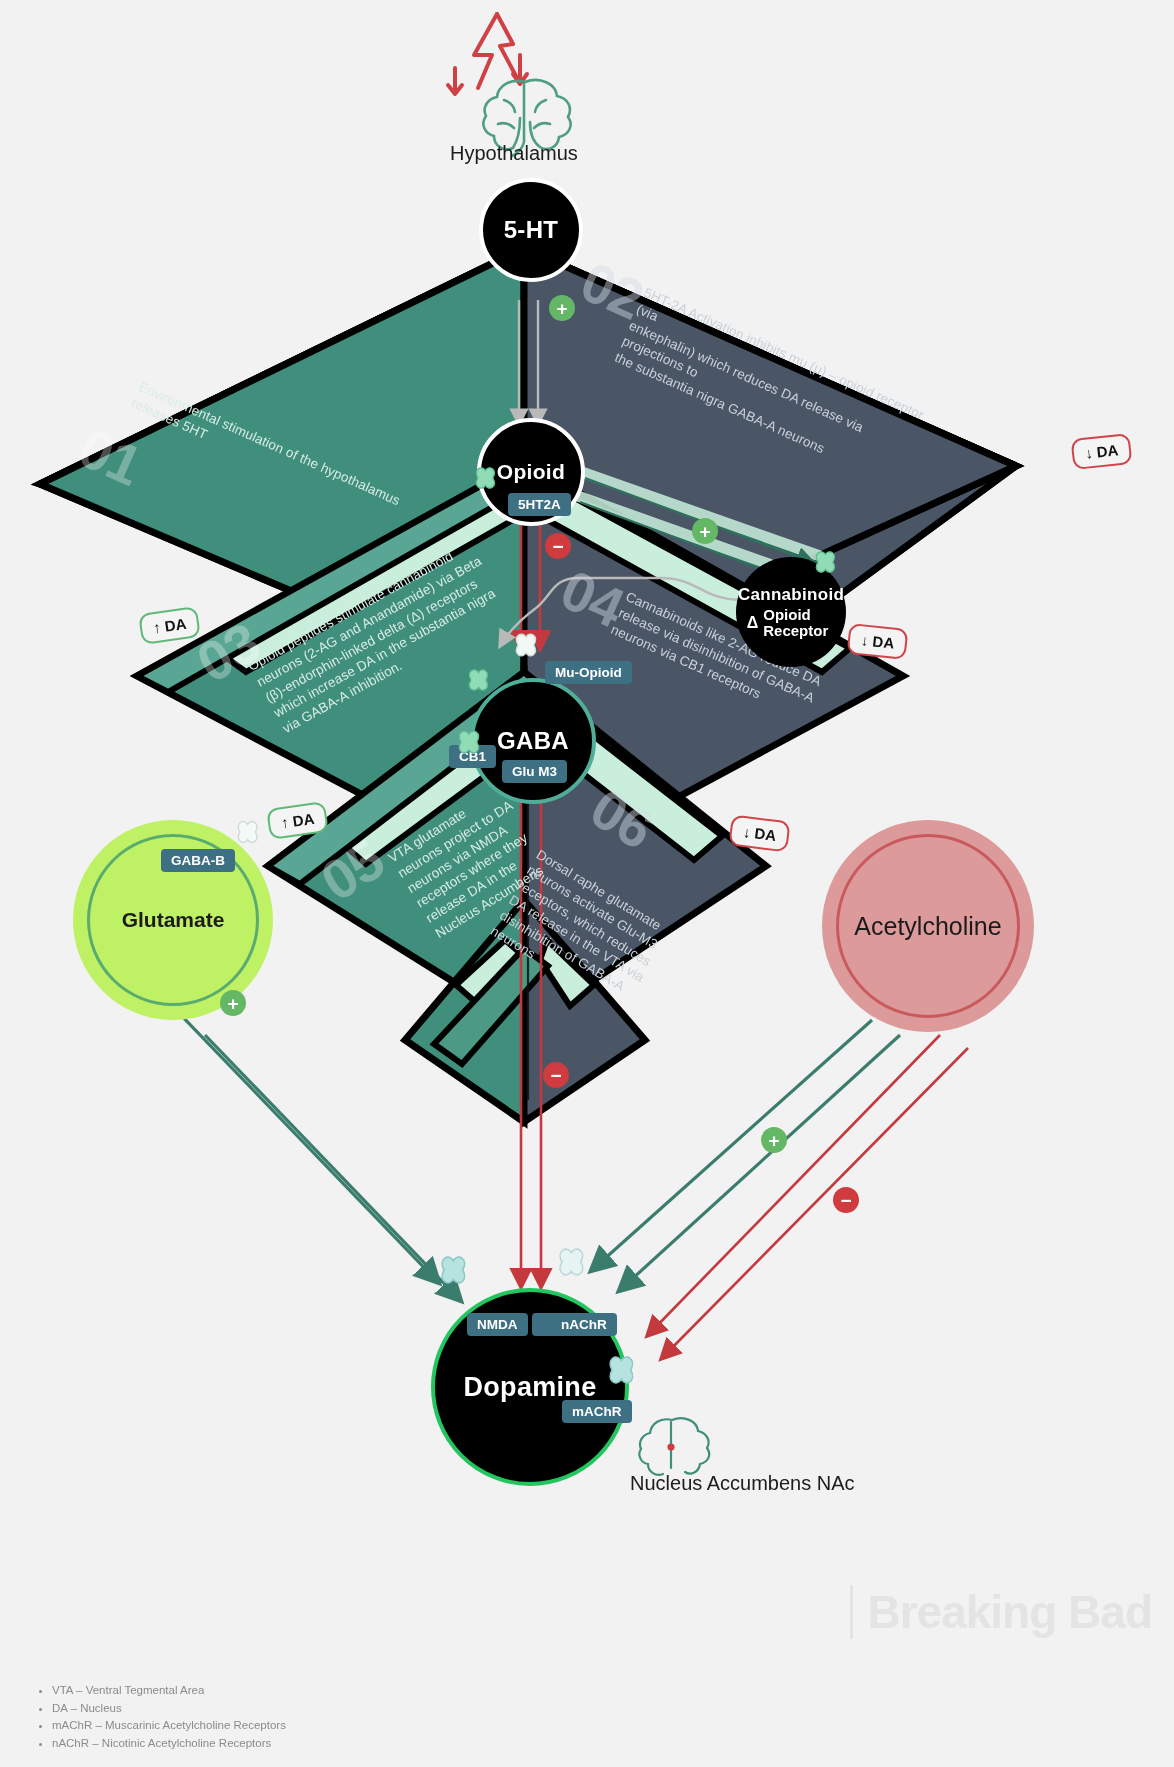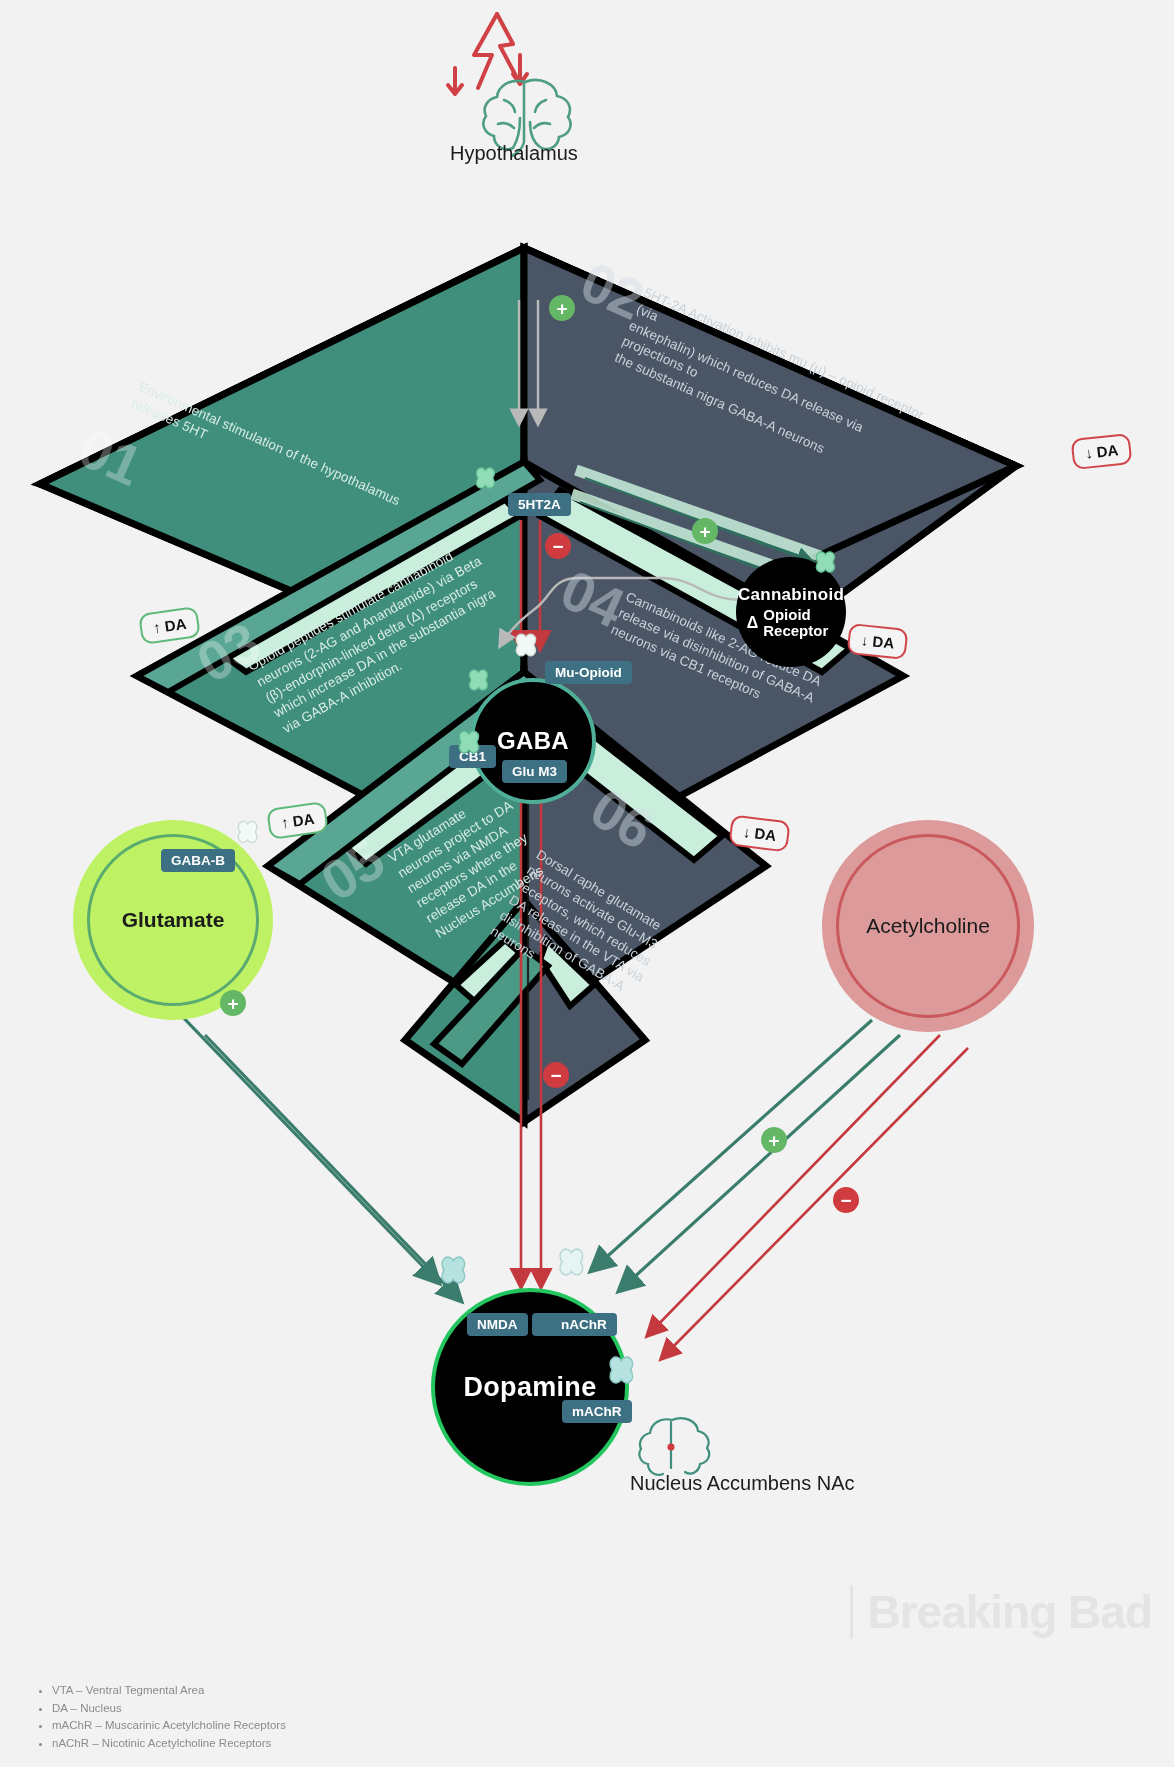--- a/index.html
+++ b/index.html
@@ -224,21 +224,27 @@
 Nucleus Accumbens</div>
 
   <div class="step-num dark" style="left:592px;top:786px;transform:rotate(31deg);">06</div>
   <div class="arm-text dark" style="left:542px;top:846px;width:162px;transform:rotate(31deg);transform-origin:left top;">Dorsal raphe glutamate
 neurons activate Glu-M3
 receptors, which reduces
 DA release in the VTA via
 disinhibition of GABA-A
 neurons</div>
 
-
+  <div class="node n-5ht" style="left:479px;top:178px;">
+    <span class="nlabel">5-HT</span>
+  </div>
+
+  <div class="node n-opioid" style="left:477px;top:418px;">
+    <span class="nlabel">Opioid</span>
+  </div>
   <div class="pill" style="left:508px;top:493px;">5HT2A</div>
 
   <div class="node n-gaba" style="left:470px;top:678px;">
     <span class="nlabel">GABA</span>
   </div>
 
   <div class="node n-cannabinoid" style="left:736px;top:557px;">
     <span class="nlabel">Cannabinoid</span>
     <span class="sub-ico">
       <span style="font-size:16px;">Δ</span>
@@ -257,21 +263,21 @@
   <div class="pill" style="left:562px;top:1400px;">mAChR</div>
 
   <div class="blob" style="left:73px;top:820px;width:200px;height:200px;background:#bef264;">
     <div class="ring" style="left:14px;top:14px;right:14px;bottom:14px;border:3px solid #5aab70;"></div>
     <span style="position:relative;font-weight:700;font-size:21px;">Glutamate</span>
   </div>
   <div class="pill" style="left:161px;top:849px;">GABA-B</div>
 
   <div class="blob" style="left:822px;top:820px;width:212px;height:212px;background:#dd9a9a;">
     <div class="ring" style="left:14px;top:14px;right:14px;bottom:14px;border:3px solid #c9595c;"></div>
-    <span style="position:relative;font-size:21px;text-align:center;">Acetylcholine</span>
+    <span style="position:relative;font-size:25px;text-align:center;">Acetylcholine</span>
   </div>
 
   <svg class="layer">
 
     <g transform="translate(478,478) scale(0.62)">
       <path d="M0,0 C-8,-14 6,-22 12,-12 C18,-22 32,-14 24,0 C32,14 18,22 12,12 C6,22 -8,14 0,0 Z" fill="#8fdcb6" stroke="#5fbb90" stroke-width="2"></path>
     </g>
     <g transform="translate(471,680) scale(0.62)">
       <path d="M0,0 C-8,-14 6,-22 12,-12 C18,-22 32,-14 24,0 C32,14 18,22 12,12 C6,22 -8,14 0,0 Z" fill="#8fdcb6" stroke="#5fbb90" stroke-width="2"></path>
     </g>

